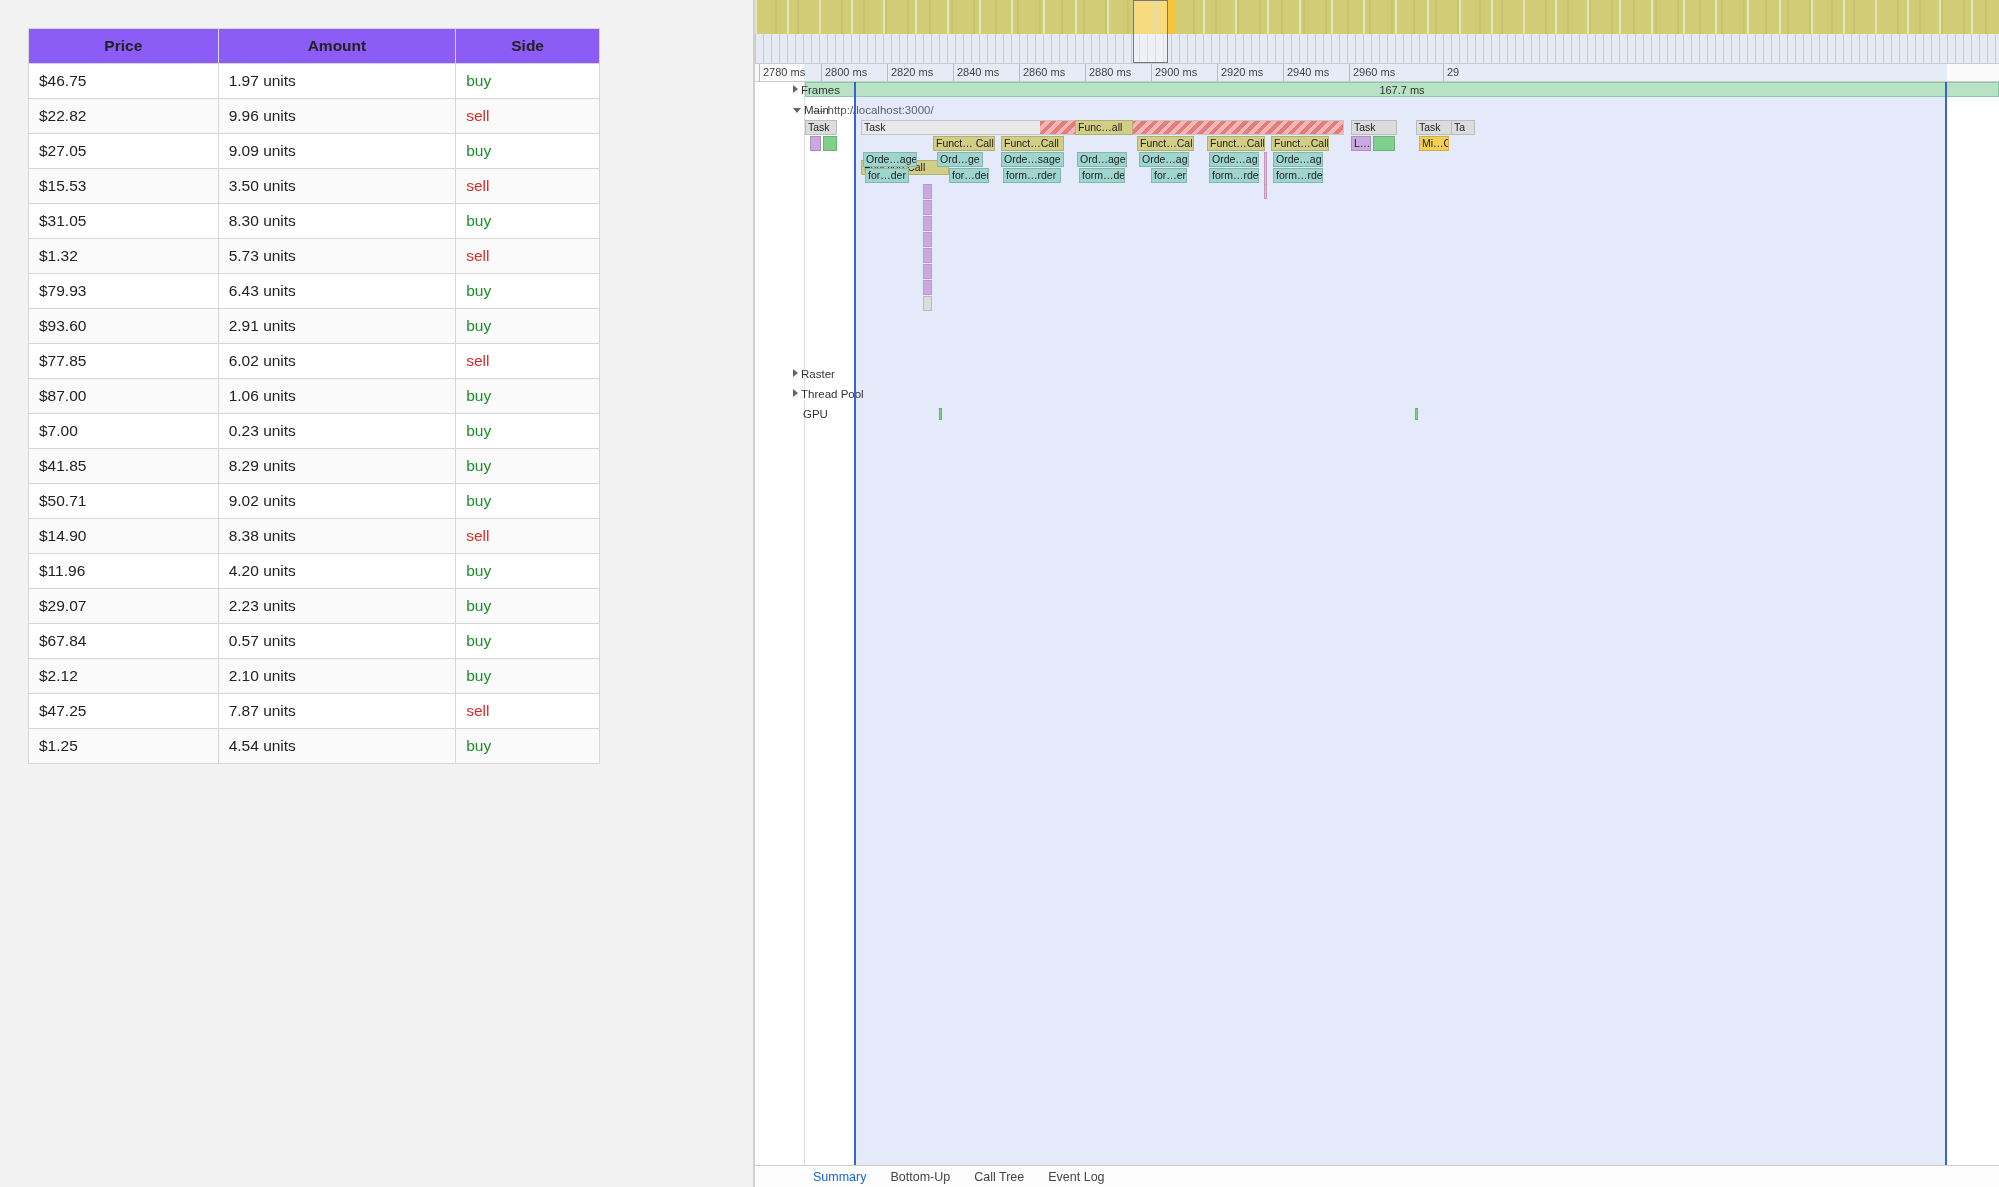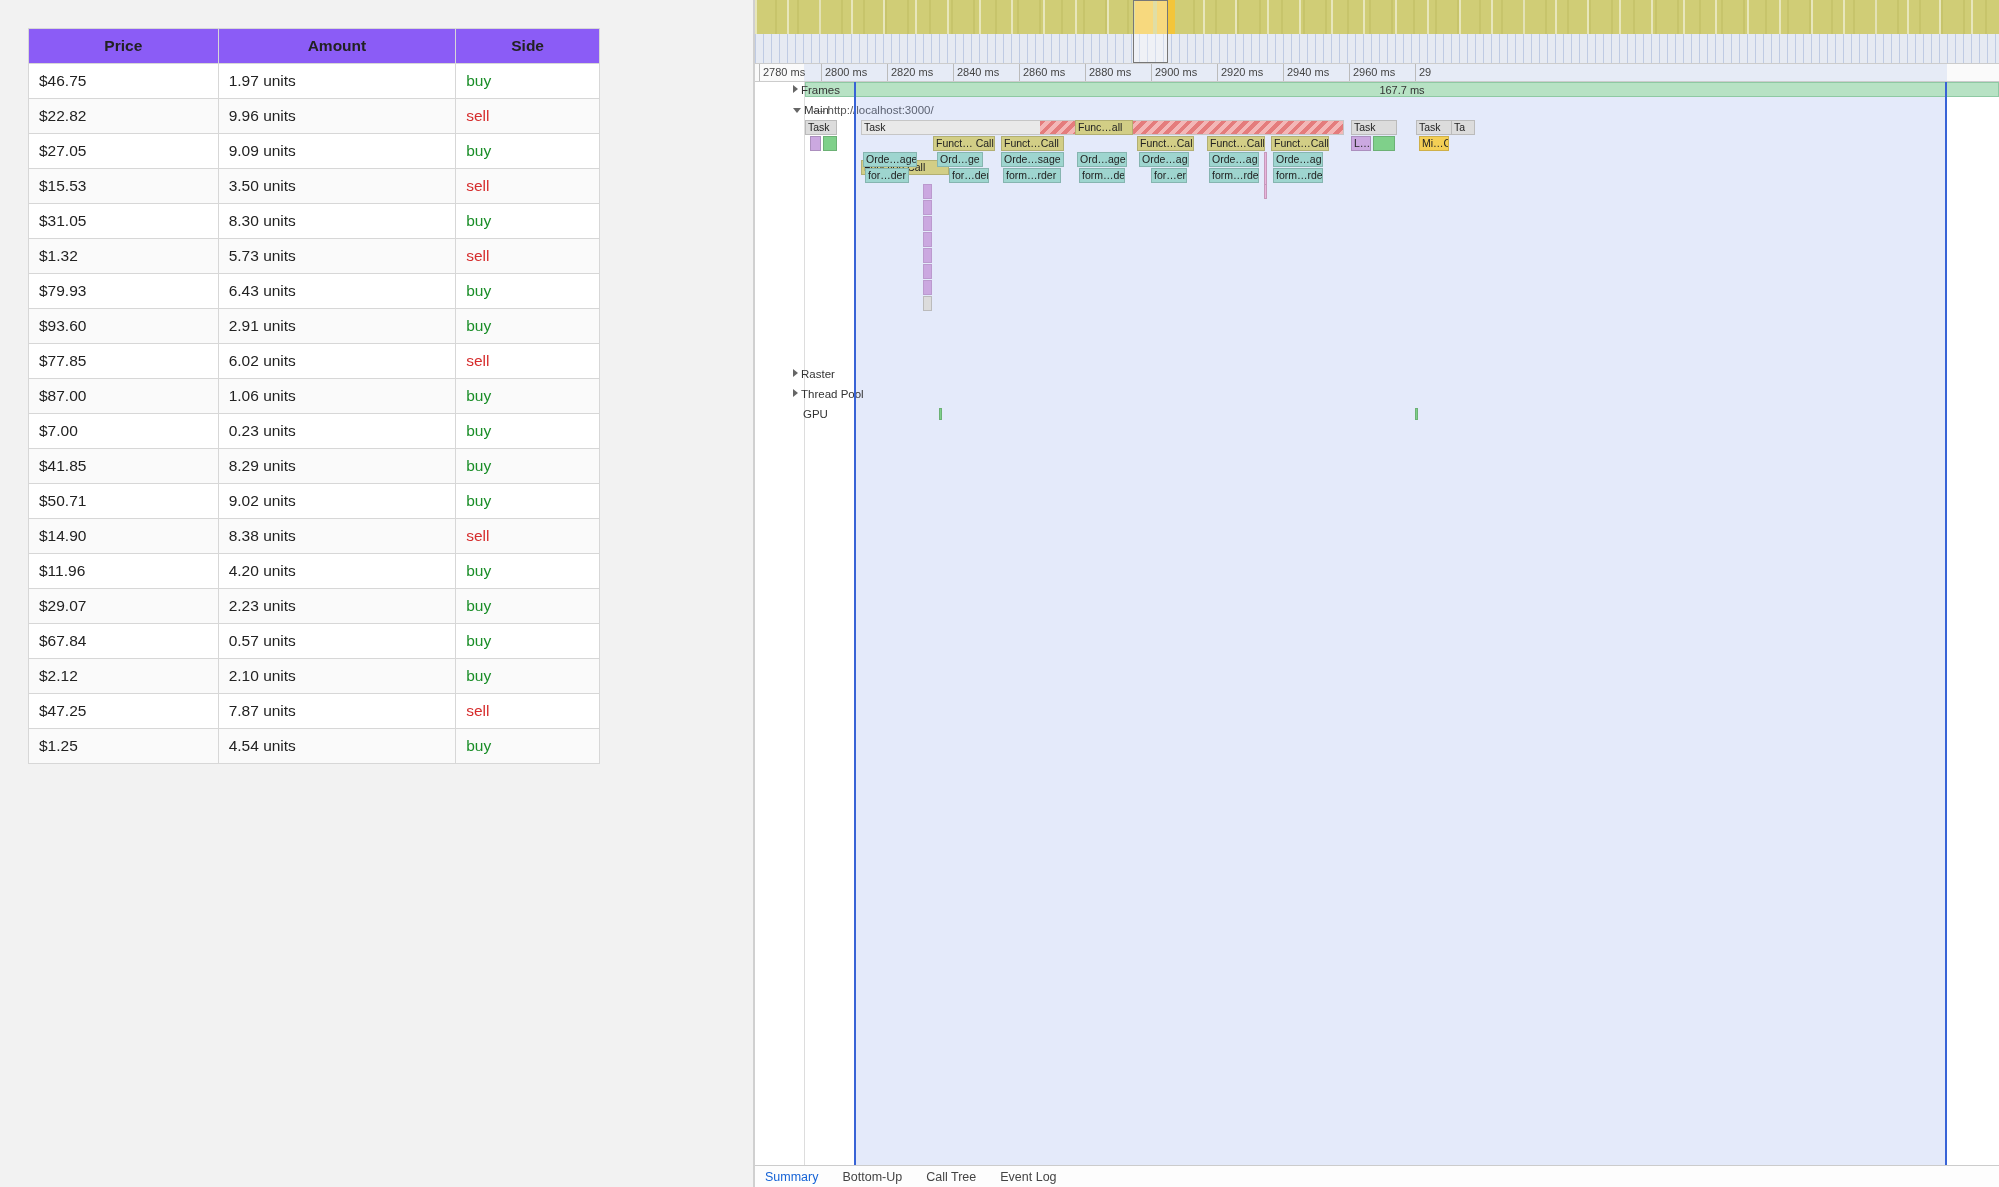--- a/index.html
+++ b/index.html
@@ -187,21 +187,21 @@
     height: 22px;
     border-top:1px solid #ccc;
     display:flex;
     align-items:center;
     padding: 0 10px;
     font-size:12.5px;
     gap: 24px;
     background:#fdfdfd;
   }
   .devtools-tabs .tab { color:#444; cursor:default;}
-  .devtools-tabs .tab.active { color:#1663d6; }
+  .devtools-tabs .tab.active { color:#1663d6;margin-left:48px; }
 
   .main-url {
     position:absolute; font-size:11.5px; color:#555; white-space:nowrap;
   }
   .main-url .dash{color:#888; margin:0 3px;}
 </style>
 </head>
 <body>
 
 <div class="left-pane">
@@ -335,21 +335,21 @@
         <div class="tick" style="left: 4px;">2780 ms</div>
         <div class="tick" style="left: 66px;">2800 ms</div>
         <div class="tick" style="left: 132px;">2820 ms</div>
         <div class="tick" style="left: 198px;">2840 ms</div>
         <div class="tick" style="left: 264px;">2860 ms</div>
         <div class="tick" style="left: 330px;">2880 ms</div>
         <div class="tick" style="left: 396px;">2900 ms</div>
         <div class="tick" style="left: 462px;">2920 ms</div>
         <div class="tick" style="left: 528px;">2940 ms</div>
         <div class="tick" style="left: 594px;">2960 ms</div>
-        <div class="tick" style="left: 660px;">29</div>
+        <div class="tick" style="left: 688px;">29</div>
       </div>
   </div>
 
   <div class="tracks">
     <div class="track-label-col">
       <div class="track-row-label" style="top:2px;">
         <span class="disclosure right"></span><span>Frames</span>
       </div>
       <div class="track-row-label" style="top:22px;">
         <span class="disclosure down"></span><span>Main</span>

